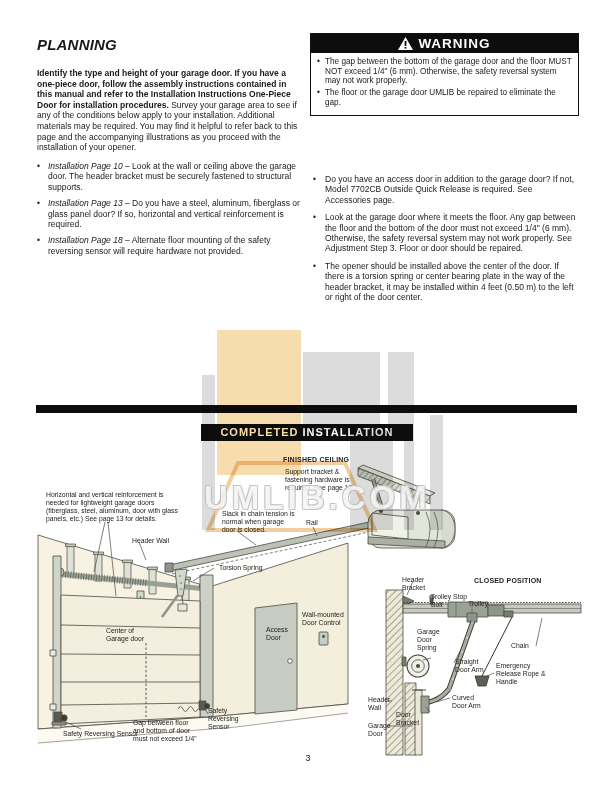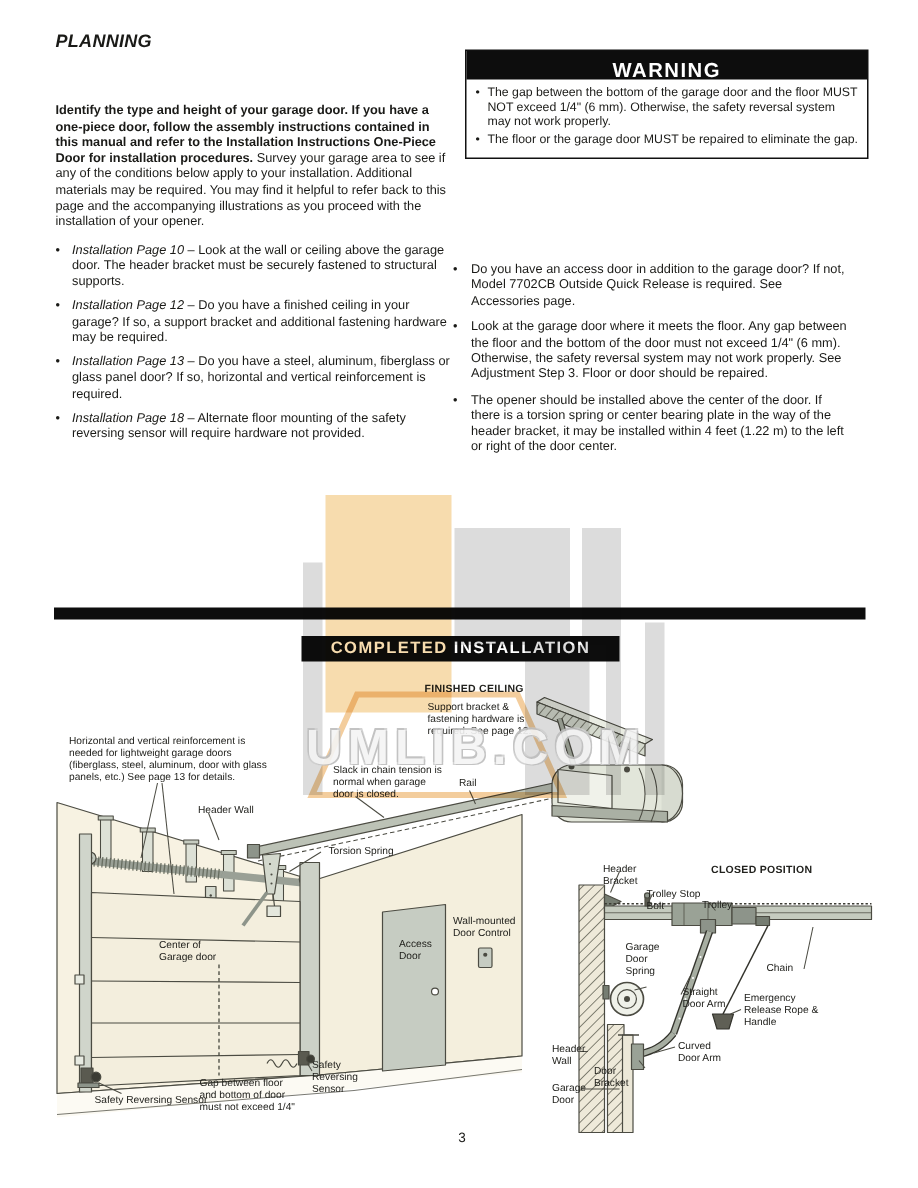--- a/index.html
+++ b/index.html
@@ -1,36 +1,36 @@
 <!DOCTYPE html>
 <html><head>
 <meta charset="utf-8">
 <style>
   html,body{margin:0;padding:0;background:#e8e8e8;}
   .page{position:relative;width:612px;height:792px;background:#ffffff;margin:0 auto;
         font-family:"Liberation Sans",sans-serif;color:#1a1a17;overflow:hidden;}
   
-  .planning-head{position:absolute;left:37px;top:20px;font-size:12px;font-weight:bold;font-style:italic;letter-spacing:.2px;}
+  .planning-head{position:absolute;left:37px;top:36px;font-size:15px;font-weight:bold;font-style:italic;letter-spacing:.2px;}
   .left-col{position:absolute;left:37px;top:68px;width:263px;font-size:8.5px;line-height:10.6px;}
   .left-col p{margin:0 0 8px 0;}
   .pb{display:flex;margin:0 0 5.5px 0;justify-content:flex-end;}
   .pb .dot{flex:0 0 11px;}
   .pb .dot::before{content:"\2022";}
   .pb i{font-style:italic;}
   
   .warning-box{position:absolute;left:310px;top:33px;width:267px;border:1.6px solid #111;background:#fff;}
   .warning-header{background:#0d0d0d;color:#fff;height:19px;display:flex;align-items:center;justify-content:center;gap:5px;
-                  font-size:13.5px;font-weight:bold;letter-spacing:1px;flex-direction:column;}
+                  font-size:13.5px;font-weight:bold;letter-spacing:1px;}
   .warning-body{padding:4px 6px 5px 6px;font-size:8.2px;line-height:9.7px;}
   .warning-body p{margin:0 0 3px 0;}
-  .wb{display:flex;margin:0 0 2px 0;justify-content:flex-end;}
+  .wb{display:flex;margin:0 0 2px 0;}
   .wb .dot{flex:0 0 8px;}
   .wb .dot::before{content:"\2022";}
   
-  .right-bullets{position:absolute;left:300px;top:174px;width:266px;font-size:8.5px;line-height:10.4px;}
+  .right-bullets{position:absolute;left:311px;top:174px;width:266px;font-size:8.5px;line-height:10.4px;}
   .rb{display:flex;margin:0 0 7px 0;}
   .rb .dot{flex:0 0 12px;padding-left:2px;}
   .rb .dot::before{content:"\2022";}
   
   .divider-bar{position:absolute;left:36px;top:405px;width:541px;height:8px;background:#0d0d0d;}
   .banner{position:absolute;left:201px;top:424px;width:212px;height:17px;background:#0d0d0d;color:#fff;
           font-size:11px;font-weight:bold;letter-spacing:1px;text-align:center;line-height:17px;}
   
   .diagram-svg{position:absolute;left:36px;top:455px;}
   .dlabel{position:absolute;font-size:6.8px;line-height:8px;color:#22221e;}
@@ -52,24 +52,20 @@
 <div class="page">
 
   <div class="planning-head">PLANNING</div>
 
   <div class="left-col">
     <p><b>Identify the type and height of your garage door. If you have a one-piece door, follow the assembly instructions contained in this manual and refer to the Installation Instructions One-Piece Door for installation procedures.</b><span> Survey your garage area to see if any of the conditions below apply to your installation. Additional materials may be required. You may find it helpful to refer back to this page and the accompanying illustrations as you proceed with the installation of your opener.</span></p>
 
     <div class="pb">
         <span class="dot"></span>
         <div><i>Installation Page 10</i><span> – Look at the wall or ceiling above the garage door. The header bracket must be securely fastened to structural supports.</span></div>
-      </div>
-    <div class="pb">
-        <span class="dot"></span>
-        <div><i>Installation Page 12</i><span> – Do you have a finished ceiling in your garage? If so, a support bracket and additional fastening hardware may be required.</span></div>
       </div>
     <div class="pb">
         <span class="dot"></span>
         <div><i>Installation Page 13</i><span> – Do you have a steel, aluminum, fiberglass or glass panel door? If so, horizontal and vertical reinforcement is required.</span></div>
       </div>
     <div class="pb">
         <span class="dot"></span>
         <div><i>Installation Page 18</i><span> – Alternate floor mounting of the safety reversing sensor will require hardware not provided.</span></div>
       </div>
   </div>
@@ -83,37 +79,37 @@
       </svg>
       <span>WARNING</span>
     </div>
     <div class="warning-body">
       <div class="wb">
           <span class="dot"></span>
           <span>The gap between the bottom of the garage door and the floor MUST NOT exceed 1/4" (6 mm). Otherwise, the safety reversal system may not work properly.</span>
         </div>
       <div class="wb">
           <span class="dot"></span>
-          <span>The floor or the garage door MUST be repaired to eliminate the gap.</span>
+          <span>The floor or the garage door UMLIB be repaired to eliminate the gap.</span>
         </div>
     </div>
   </div>
 
   <div class="right-bullets">
     <div class="rb">
         <span class="dot"></span>
         <span>Do you have an access door in addition to the garage door? If not, Model 7702CB Outside Quick Release is required. See Accessories page.</span>
       </div>
     <div class="rb">
         <span class="dot"></span>
         <span>Look at the garage door where it meets the floor. Any gap between the floor and the bottom of the door must not exceed 1/4" (6 mm). Otherwise, the safety reversal system may not work properly. See Adjustment Step 3. Floor or door should be repaired.</span>
       </div>
     <div class="rb">
         <span class="dot"></span>
-        <span>The opener should be installed above the center of the door. If there is a torsion spring or center bearing plate in the way of the header bracket, it may be installed within 4 feet (1.22 m) to the left or right of the door center.</span>
+        <span>The opener should be installed above the center of the door. If there is a torsion spring or center bearing plate in the way of the header bracket, it may be installed within 4 feet (0.50 m) to the left or right of the door center.</span>
       </div>
   </div>
 
   <div class="divider-bar"></div>
   <div class="banner">COMPLETED INSTALLATION</div>
 
   <svg class="diagram-svg" width="549" height="310" viewBox="0 0 549 310">
     <defs>
       <pattern id="hp" width="5" height="5" patternUnits="userSpaceOnUse" patternTransform="rotate(45)">
         <rect width="5" height="5" fill="#eee9d9"></rect>

